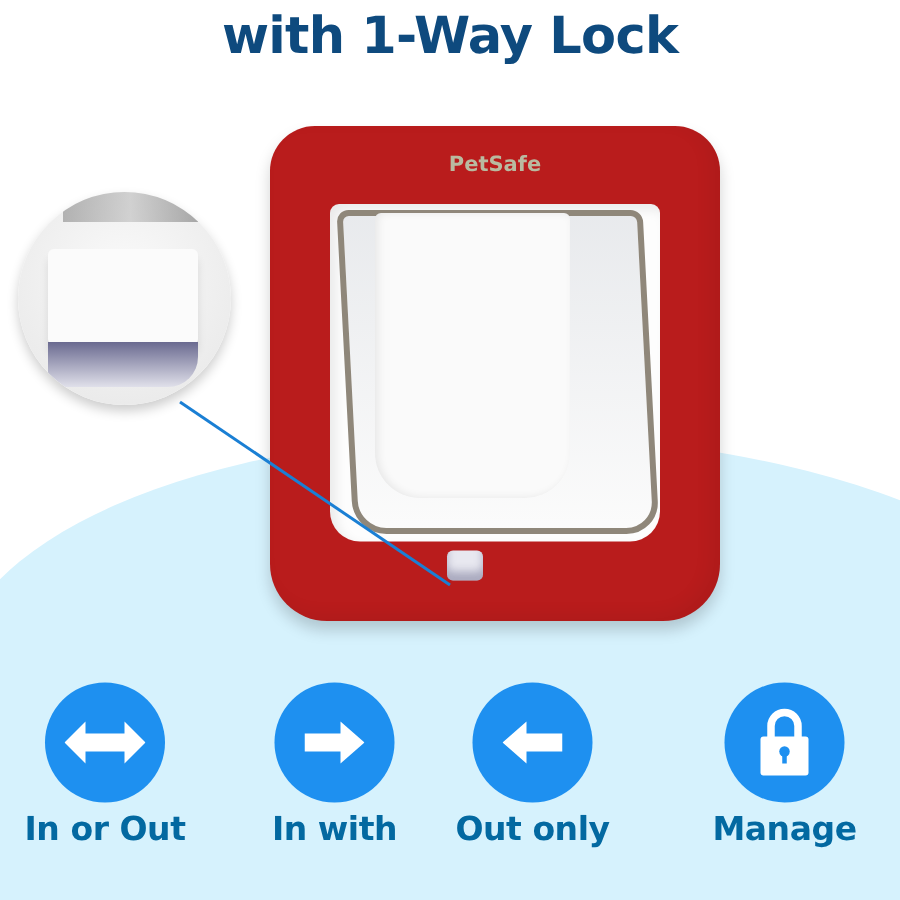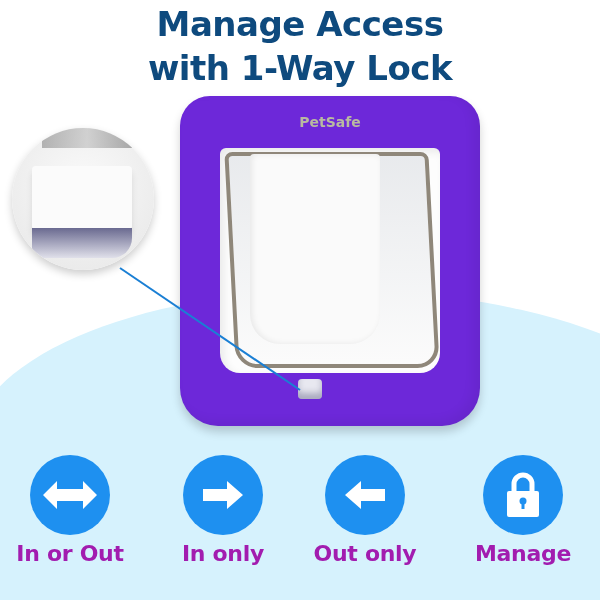--- a/index.html
+++ b/index.html
@@ -1,41 +1,40 @@
 <!DOCTYPE html>
 <html><head>
 <meta charset="utf-8">
 <style>
   html,body{margin:0;padding:0;}
   body{width:600px;height:600px;overflow:hidden;background:#fff;position:relative;font-family:"DejaVu Sans",sans-serif;}
   .title{position:absolute;left:0;top:2px;width:600px;text-align:center;color:#0e4a7e;font-weight:bold;font-size:34px;line-height:44px;letter-spacing:-0.5px;}
   .blob{position:absolute;left:-30px;top:290px;width:760px;height:420px;background:#d6f2fd;border-radius:48% 52% 0 0 / 38% 40% 0 0;}
-  .door{position:absolute;left:180px;top:96px;width:300px;height:330px;background:#6d28d9;border-radius:30px 30px 38px 38px;box-shadow:0 6px 10px rgba(0,0,0,0.18), inset -6px -4px 12px rgba(0,0,0,0.06);}
+  .door{position:absolute;left:180px;top:84px;width:300px;height:330px;background:#b91c1c;border-radius:30px 30px 38px 38px;box-shadow:0 6px 10px rgba(0,0,0,0.18), inset -6px -4px 12px rgba(0,0,0,0.06);}
   .brand{position:absolute;left:0;top:18px;width:100%;text-align:center;color:#b9baa0;font-weight:bold;font-size:14px;}
   .opening{position:absolute;left:40px;top:52px;width:220px;height:225px;background:#fdfdfd;border-radius:6px 6px 20px 20px;box-shadow:inset 4px 4px 8px rgba(0,0,0,0.08);}
   .flap{position:absolute;left:10px;top:4px;width:196px;height:208px;border:4px solid #8f877a;border-radius:8px 8px 22px 22px;background:linear-gradient(180deg,rgba(230,232,235,0.9),rgba(250,250,250,0.6));transform:skewX(3deg);}
   .flap-inner{position:absolute;left:30px;top:6px;width:130px;height:190px;border-radius:4px 4px 30px 30px;background:#fafafa;box-shadow:inset 2px 0 6px rgba(0,0,0,0.08);}
   .lockknob{position:absolute;left:118px;top:283px;width:24px;height:20px;background:#e8e8f0;border-radius:4px;box-shadow:inset 0 -6px 6px rgba(80,80,120,0.4);}
   .zoomcircle{position:absolute;left:12px;top:128px;width:142px;height:142px;border-radius:50%;background:radial-gradient(circle at 50% 40%,#fafafa,#e6e6e6);box-shadow:0 4px 8px rgba(0,0,0,0.2);overflow:hidden;}
   .zc-top{position:absolute;left:30px;top:0;width:90px;height:20px;background:linear-gradient(90deg,#888,#bbb,#777);opacity:0.6;}
   .zc-block{position:absolute;left:20px;top:38px;width:100px;height:64px;background:#fbfbfb;border-radius:4px;box-shadow:0 6px 6px rgba(0,0,0,0.1);}
   .zc-shadow{position:absolute;left:20px;top:100px;width:100px;height:30px;background:linear-gradient(180deg,#6a6a90,#e0e0ea);border-radius:0 0 20px 10px;}
   .pointer{position:absolute;left:0;top:0;width:600px;height:600px;pointer-events:none;}
   .modes{position:absolute;left:0;top:455px;width:600px;height:120px;}
   .mode{position:absolute;top:0;width:140px;text-align:center;}
   .circle{width:80px;height:80px;margin:0 auto;border-radius:50%;background:#1e90f0;display:flex;align-items:center;justify-content:center;}
-  .mode-label{margin-top:6px;color:#a21caf;font-weight:bold;font-size:22px;letter-spacing:-0.3px;white-space:nowrap;}
+  .mode-label{margin-top:6px;color:#0369a1;font-weight:bold;font-size:22px;letter-spacing:-0.3px;white-space:nowrap;}
 </style>
 </head>
 <body>
 
 <div class="blob"></div>
 
 <div class="title">
-  <div>Manage Access</div>
   <div>with 1-Way Lock</div>
 </div>
 
 <div class="door">
   <div class="brand">PetSafe</div>
   <div class="opening">
     <div class="flap"></div>
     <div class="flap-inner"></div>
   </div>
   <div class="lockknob"></div>
@@ -59,23 +58,23 @@
       </svg>
     </div>
     <div class="mode-label">In or Out</div>
   </div>
   <div class="mode" style="left:153px;">
     <div class="circle">
       <svg width="40" height="34" viewBox="0 0 40 34">
         <polygon points="0,11 24,11 24,3 40,17 24,31 24,23 0,23" fill="#fff"></polygon>
       </svg>
     </div>
-    <div class="mode-label">In only</div>
+    <div class="mode-label">In with</div>
   </div>
-  <div class="mode" style="left:295px;">
+  <div class="mode" style="left:285px;">
     <div class="circle">
       <svg width="40" height="34" viewBox="0 0 40 34">
         <polygon points="40,11 16,11 16,3 0,17 16,31 16,23 40,23" fill="#fff"></polygon>
       </svg>
     </div>
     <div class="mode-label">Out only</div>
   </div>
   <div class="mode" style="left:453px;">
     <div class="circle">
       <svg width="36" height="46" viewBox="0 0 36 46">

